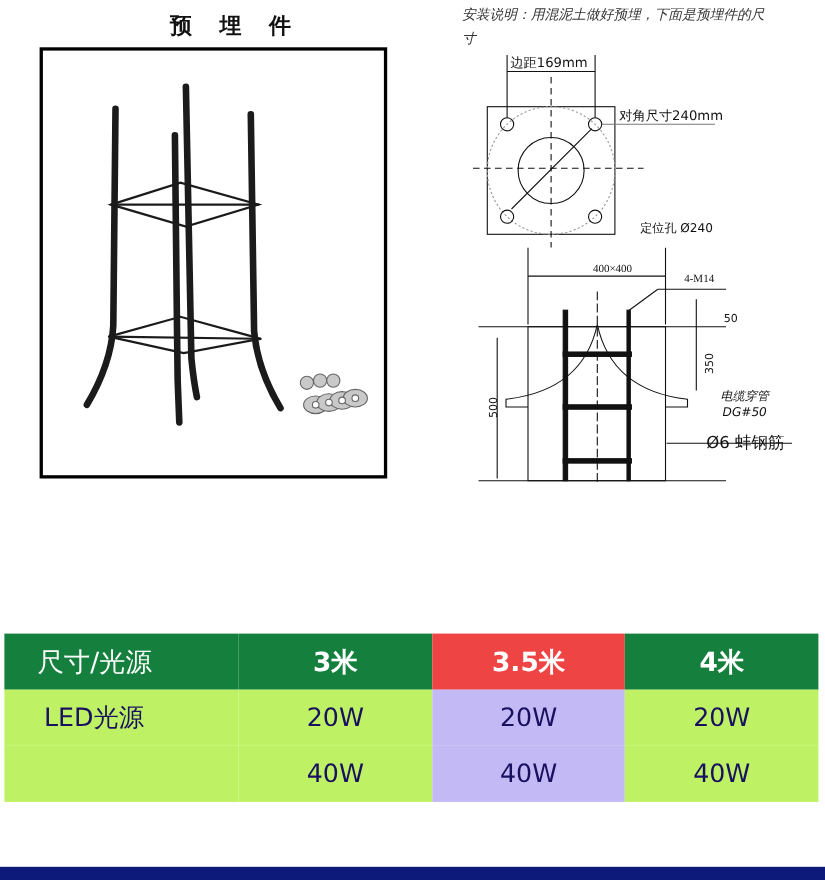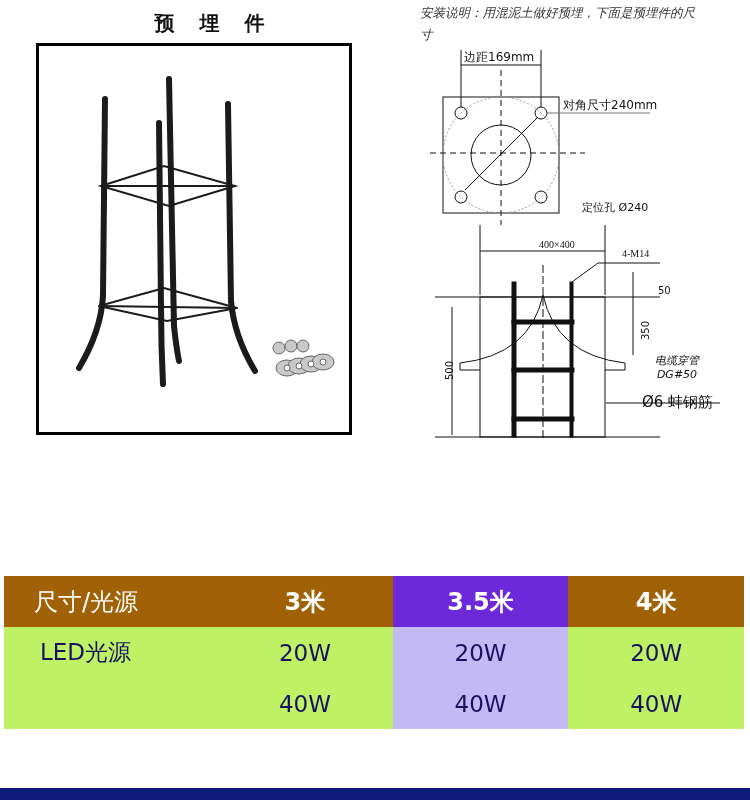--- a/index.html
+++ b/index.html
@@ -6,22 +6,22 @@
   body{width:750px;height:800px;position:relative;overflow:hidden;font-family:"DejaVu Sans",sans-serif;}
   .title{position:absolute;left:0;top:10px;width:380px;text-align:center;font-weight:bold;font-size:20px;letter-spacing:9px;color:#111;margin-left:24px;}
   .photo-frame{position:absolute;left:36px;top:43px;width:310px;height:386px;border:3px solid #000;background:#fff;}
   .photo-frame svg{position:absolute;left:0;top:0;}
   .install-note{position:absolute;left:420px;top:2px;width:275px;font-size:12.5px;line-height:22px;color:#333;font-style:italic;}
   .diagram-top{position:absolute;left:420px;top:45px;}
   .diagram-bottom{position:absolute;left:420px;top:225px;}
   .dlabel{position:absolute;font-size:12px;color:#111;white-space:nowrap;}
   .spec-table{position:absolute;left:4px;top:576px;width:740px;border-collapse:collapse;}
   .spec-table td{height:51px;padding:0;font-size:23px;text-align:center;color:#1a1060;}
-  .spec-table tr.head td{background:#a16207;color:#fff;font-weight:bold;font-size:24px;}
-  .spec-table tr.head td.hl{background:#6d28d9;}
+  .spec-table tr.head td{background:#15803d;color:#fff;font-weight:bold;font-size:24px;}
+  .spec-table tr.head td.hl{background:#ef4444;}
   .spec-table tr.head td.first{font-weight:normal;text-align:left;padding-left:30px;}
   .spec-table td.first{width:186px;text-align:left;padding-left:36px;}
   .c-light{background:#bef264;}
   .c-mid{background:#c3b9f5;}
   .spec-table td.w{width:184px;}
   .footer-bar{position:absolute;left:0;top:788px;width:750px;height:12px;background:#0d1a7a;}
 </style>
 </head>
 <body>
 

